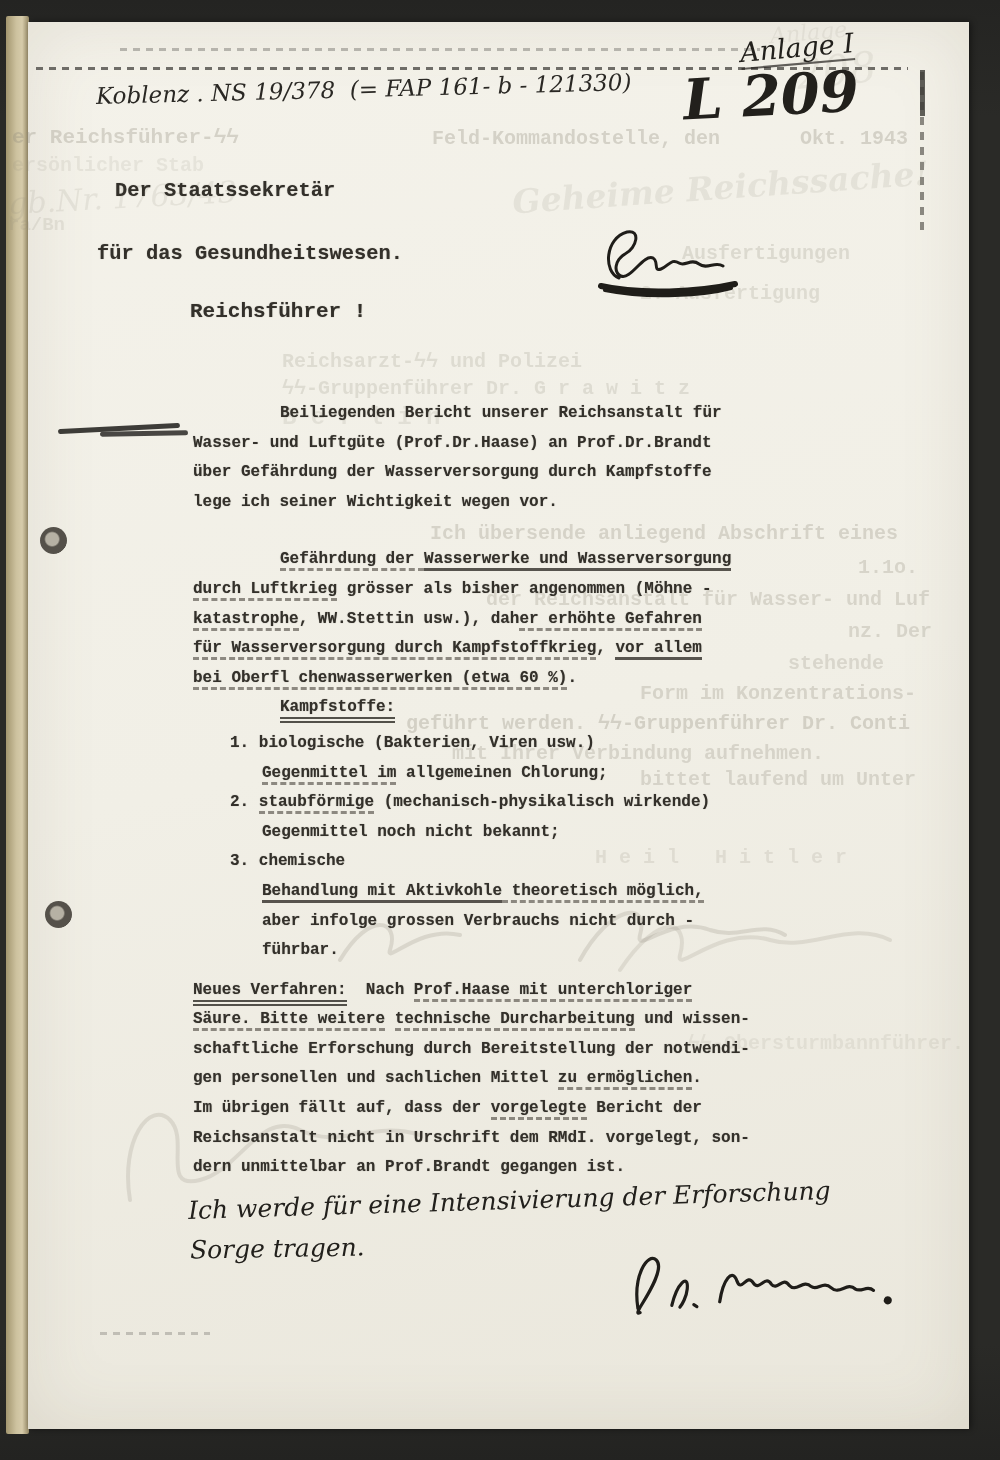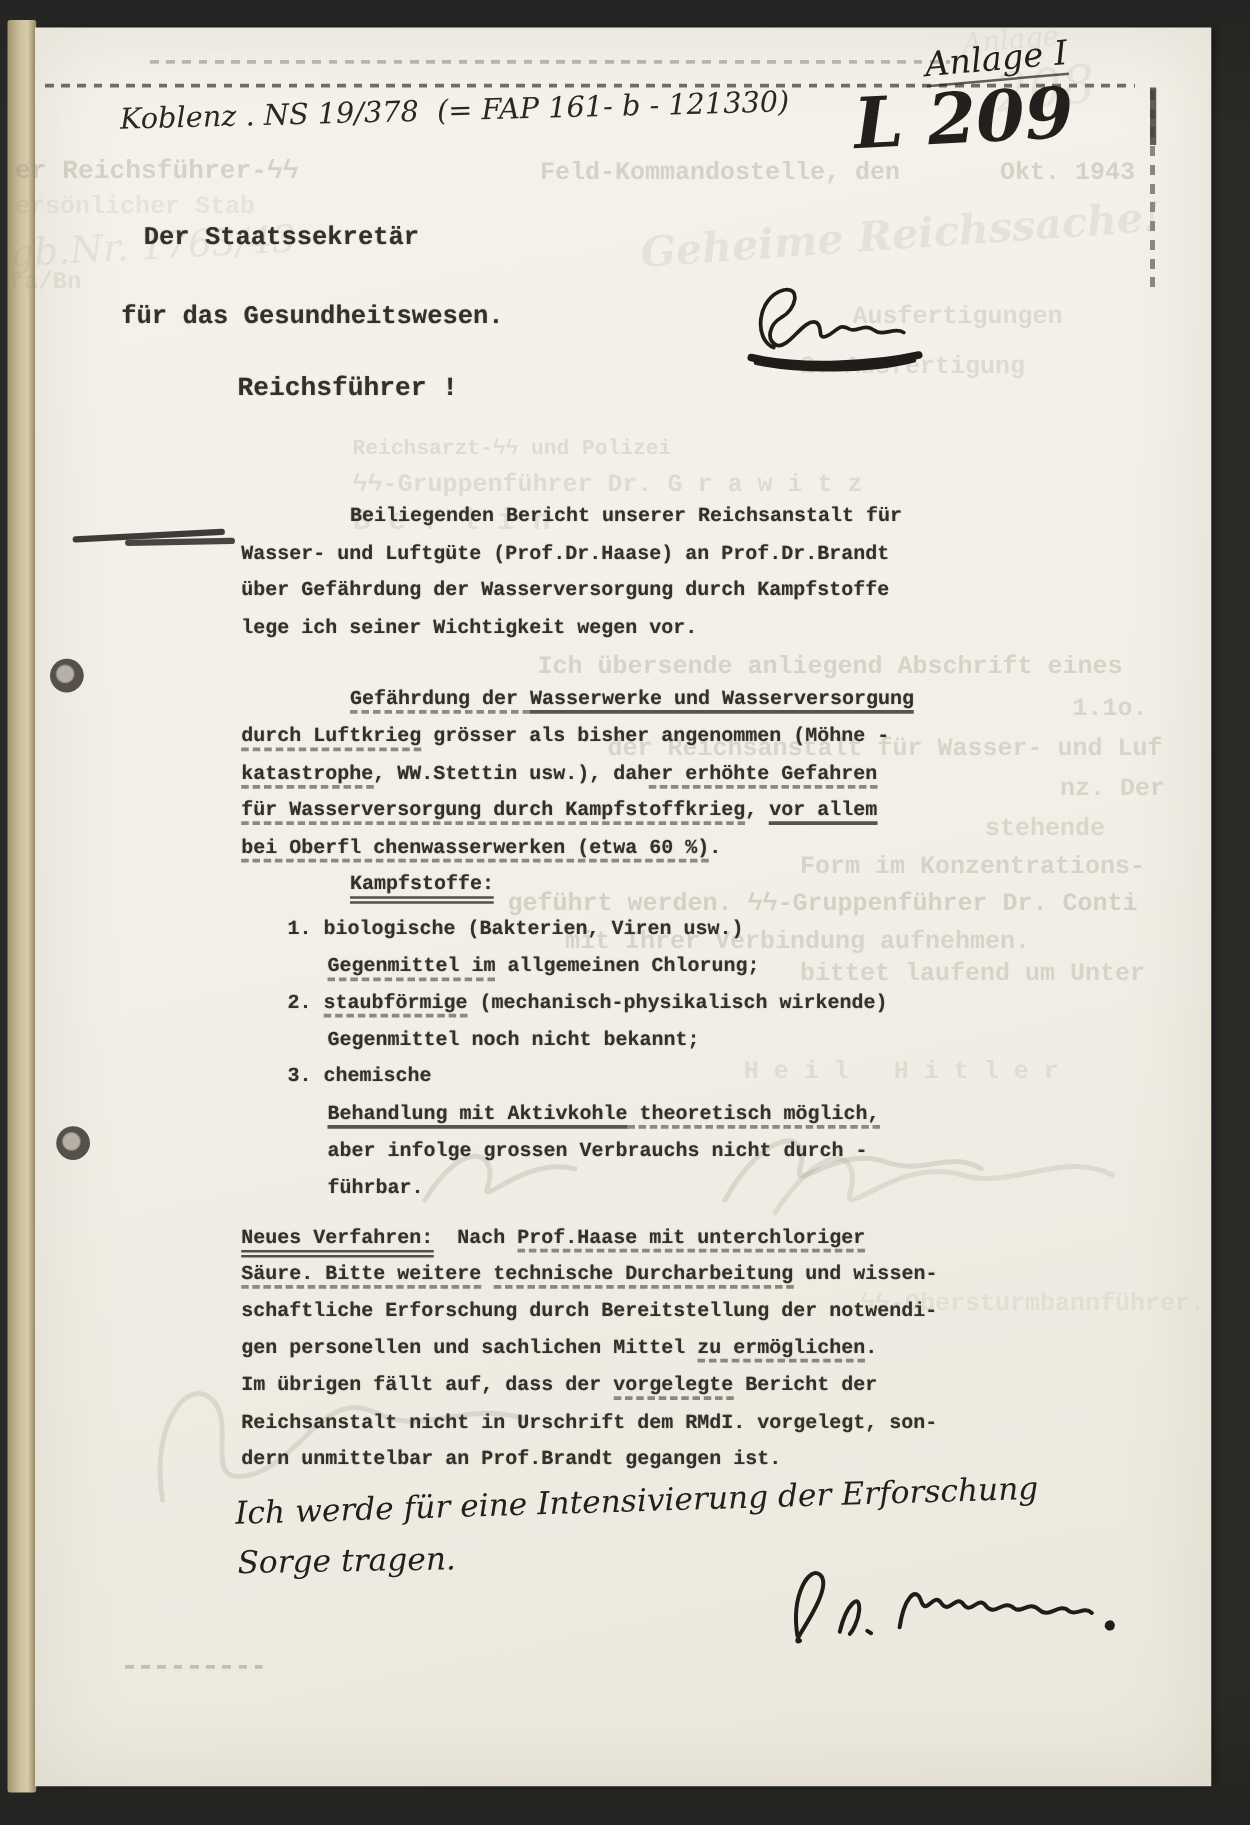--- a/index.html
+++ b/index.html
@@ -72,21 +72,21 @@
   <div id="ghost-layer">
       <div class="ghost" style="left: 12px; top: 126px; font-size: 21px; opacity: 0.3;">er Reichsführer-ϟϟ</div>
       <div class="ghost" style="left: 12px; top: 154px; font-size: 20px; opacity: 0.13;">ersönlicher Stab</div>
       <div class="ghost hwg" style="left: 8px; top: 180px; font-size: 30px; opacity: 0.14; transform: rotate(-3deg);">gb.Nr. 1763/43</div>
       <div class="ghost" style="left: 8px; top: 214px; font-size: 19px; opacity: 0.16;">ra/Bn</div>
       <div class="ghost" style="left: 432px; top: 127px; font-size: 20px; opacity: 0.3;">Feld-Kommandostelle, den</div>
       <div class="ghost" style="left: 800px; top: 127px; font-size: 20px; opacity: 0.3;">Okt. 1943</div>
       <div class="ghost blg" style="left: 512px; top: 168px; font-size: 33px; opacity: 0.14; transform: rotate(-4deg);">Geheime Reichssache!</div>
       <div class="ghost" style="left: 682px; top: 242px; font-size: 20px; opacity: 0.22;">Ausfertigungen</div>
       <div class="ghost" style="left: 640px; top: 282px; font-size: 20px; opacity: 0.2;">2. Ausfertigung</div>
-      <div class="ghost" style="left: 282px; top: 350px; font-size: 17px; opacity: 0.2;">Reichsarzt-ϟϟ und Polizei</div>
+      <div class="ghost" style="left: 282px; top: 350px; font-size: 20px; opacity: 0.2;">Reichsarzt-ϟϟ und Polizei</div>
       <div class="ghost" style="left: 282px; top: 377px; font-size: 20px; opacity: 0.2;">ϟϟ-Gruppenführer Dr. G r a w i t z</div>
       <div class="ghost" style="left: 282px; top: 404px; font-size: 24px; opacity: 0.16;">B e r l i n</div>
       <div class="ghost" style="left: 430px; top: 522px; font-size: 20px; opacity: 0.28;">Ich übersende anliegend Abschrift eines</div>
       <div class="ghost" style="left: 858px; top: 556px; font-size: 20px; opacity: 0.26; text-align: right;">1.1o.</div>
       <div class="ghost" style="left: 486px; top: 588px; font-size: 20px; opacity: 0.26;">der Reichsanstalt für Wasser- und Luf</div>
       <div class="ghost" style="left: 848px; top: 620px; font-size: 20px; opacity: 0.26;">nz. Der</div>
       <div class="ghost" style="left: 788px; top: 652px; font-size: 20px; opacity: 0.24;">stehende</div>
       <div class="ghost" style="left: 640px; top: 682px; font-size: 20px; opacity: 0.27;">Form im Konzentrations-</div>
       <div class="ghost" style="left: 406px; top: 712px; font-size: 20px; opacity: 0.3;">geführt werden. ϟϟ-Gruppenführer Dr. Conti</div>
       <div class="ghost" style="left: 452px; top: 742px; font-size: 20px; opacity: 0.26;">mit Ihrer Verbindung aufnehmen.</div>

